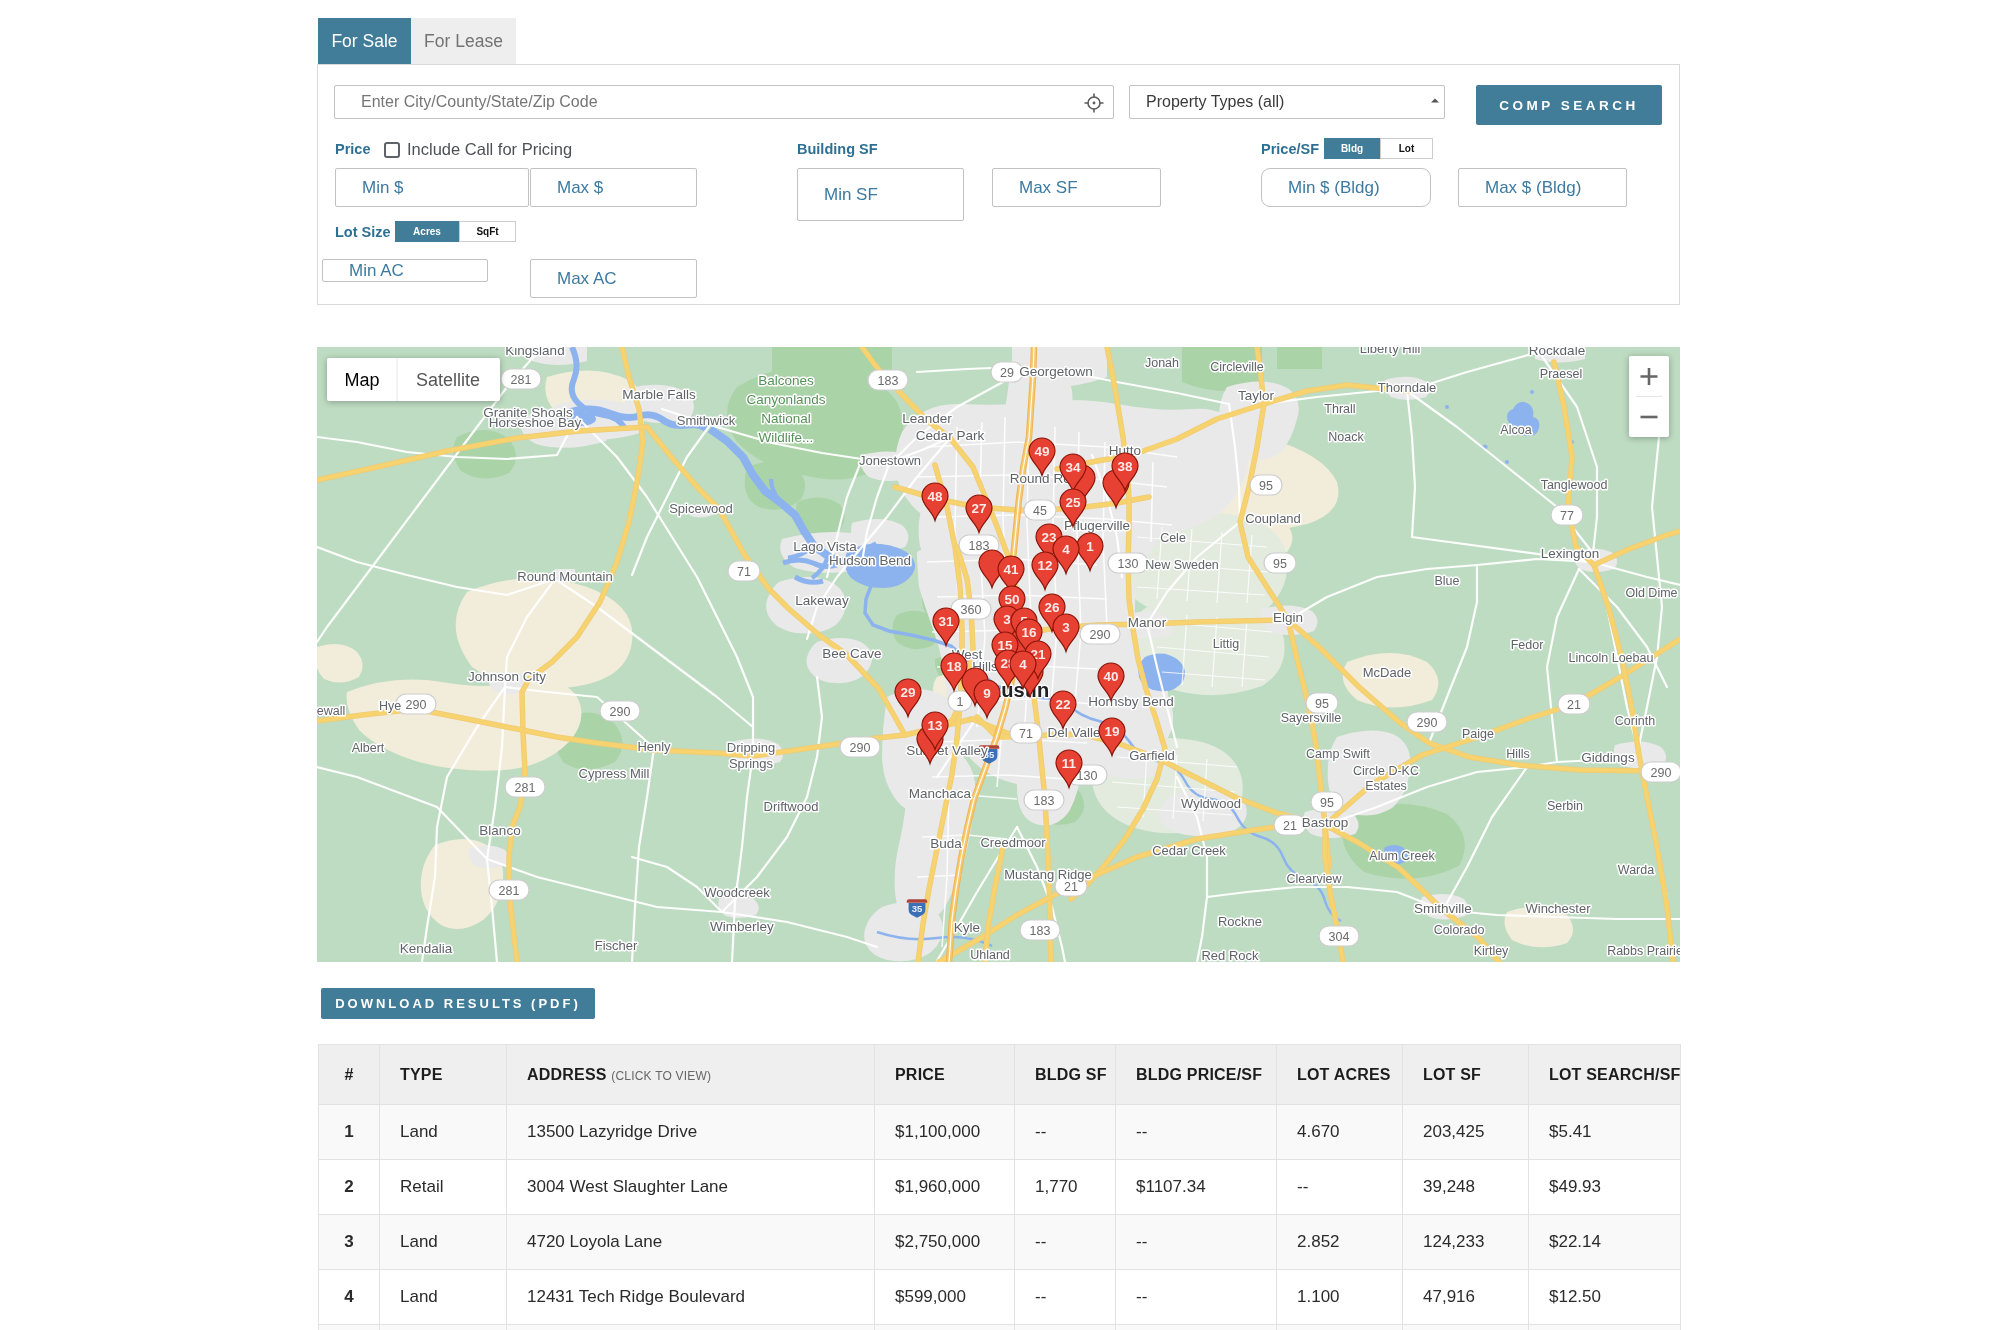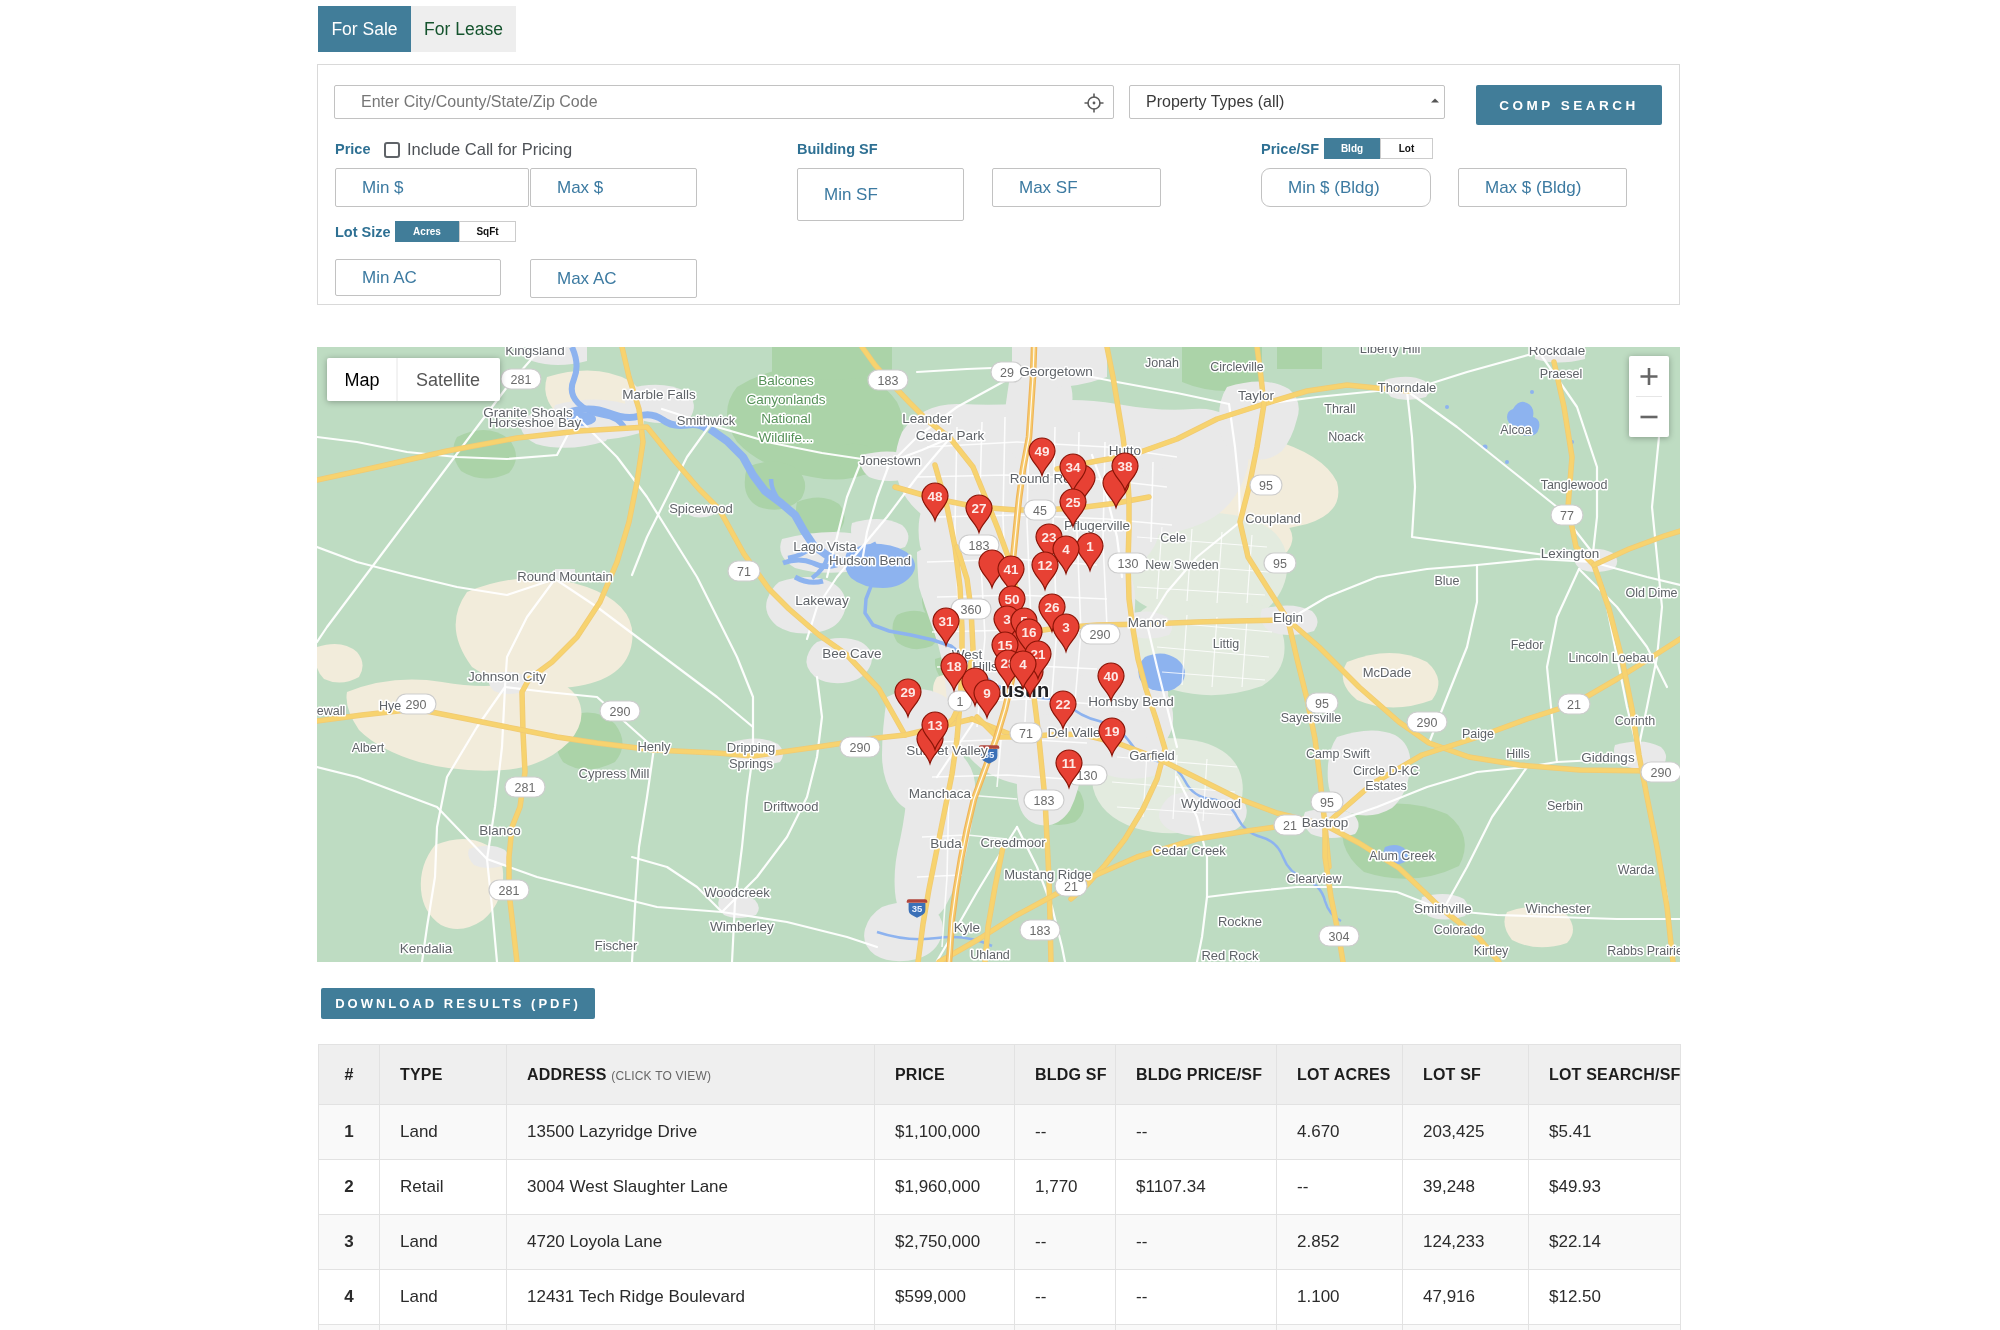--- a/index.html
+++ b/index.html
@@ -1,19 +1,19 @@
 <!DOCTYPE html>
 <html><head><meta charset="utf-8">
 <style>
 *{margin:0;padding:0;box-sizing:border-box}
 html,body{width:2000px;height:1330px;background:#fff;font-family:"Liberation Sans",sans-serif;position:relative;overflow:hidden}
 .abs{position:absolute}
-.tab{position:absolute;top:6px;height:46px;z-index:3;display:flex;align-items:center;justify-content:center;font-size:17.5px}
+.tab{position:absolute;top:18px;height:46px;z-index:3;display:flex;align-items:center;justify-content:center;font-size:17.5px}
 .tab.active{background:#417d99;color:#fff}
-.tab.idle{background:#eeeeee;color:#14532d}
+.tab.idle{background:#eeeeee;color:#737373}
 .panel{position:absolute;left:317px;top:64px;width:1363px;height:241px;border:1px solid #d9d9d9;background:#fff}
 .inp{position:absolute;border:1px solid #c2c2c2;border-radius:2px;background:#fff;display:flex;align-items:center;padding-left:26px;color:#3c7aa1;font-size:17px}
 .lbl{position:absolute;color:#2e7093;font-weight:bold;font-size:14.5px}
 .tgl{position:absolute;display:flex;font-size:10px;font-weight:bold}
 .tgl .on{background:#417d99;color:#fff;display:flex;align-items:center;justify-content:center}
 .tgl .off{background:#fff;color:#111;border:1px solid #ccc;display:flex;align-items:center;justify-content:center}
 .btn{position:absolute;background:#417d99;color:#fff;font-weight:bold;display:flex;align-items:center;justify-content:center;letter-spacing:4px;border-radius:2px}
 table.res{position:absolute;left:318px;top:1044px;width:1362px;border-collapse:collapse;table-layout:fixed;font-size:17px;color:#2b2b2b}
 table.res th,table.res td{border:1px solid #e2e2e2;padding:0 0 0 20px;text-align:left;vertical-align:middle;overflow:hidden;white-space:nowrap}
 table.res thead th{background:#efefef;height:60px;font-size:16px;color:#1d1d1d;letter-spacing:.2px}
@@ -55,21 +55,21 @@
 <div class="inp" style="left:797px;top:168px;width:167px;height:53px;">Min SF</div>
 <div class="inp" style="left:992px;top:168px;width:169px;height:39px;">Max SF</div>
 <div class="inp" style="left:1261px;top:168px;width:170px;height:39px;border-radius:9px;">Min $ (Bldg)</div>
 <div class="inp" style="left:1458px;top:168px;width:169px;height:39px;">Max $ (Bldg)</div>
 
 <div class="lbl" style="left:335px;top:224px;">Lot Size</div>
 <div class="tgl" style="left:395px;top:221px;height:21px;">
     <div class="on" style="width:64px;">Acres</div>
     <div class="off" style="width:57px;">SqFt</div>
   </div>
-<div class="inp" style="left:335px;top:259px;width:166px;height:37px;">Min AC</div>
+<div class="inp" style="left:322px;top:259px;width:166px;height:23px;">Min AC</div>
 <div class="inp" style="left:530px;top:259px;width:167px;height:39px;">Max AC</div>
 <svg class="abs" style="left:317px;top:347px;" width="1363" height="615" viewBox="0 0 1363 615" font-family="Liberation Sans,sans-serif">
     <rect width="1363" height="615" fill="#bedcc2"></rect>
     <path d="M420,40 q40,-25 90,-20 q50,5 70,35 q15,30 -5,55 q-30,30 -80,20 q-50,-8 -75,-35 q-20,-30 0,-55z" fill="#abd3a8"></path>
     <path d="M455,0 h120 v25 q-60,15 -120,0z" fill="#abd3a8"></path>
     <path d="M865,0 h80 v40 q-45,10 -80,-5z" fill="#abd3a8"></path>
     <path d="M960,0 h45 v22 h-45z" fill="#abd3a8"></path>
     <path d="M1030,465 q55,-18 100,2 q28,22 12,52 q-45,22 -95,6 q-32,-26 -17,-60z" fill="#abd3a8"></path>
     <path d="M800,300 q35,-12 55,8 q15,22 -5,38 q-30,10 -50,-8 q-12,-22 0,-38z" fill="#abd3a8"></path>
     <path d="M723,440 q25,-10 40,5 q10,18 -5,30 q-22,8 -38,-5 q-8,-18 3,-30z" fill="#abd3a8"></path>

